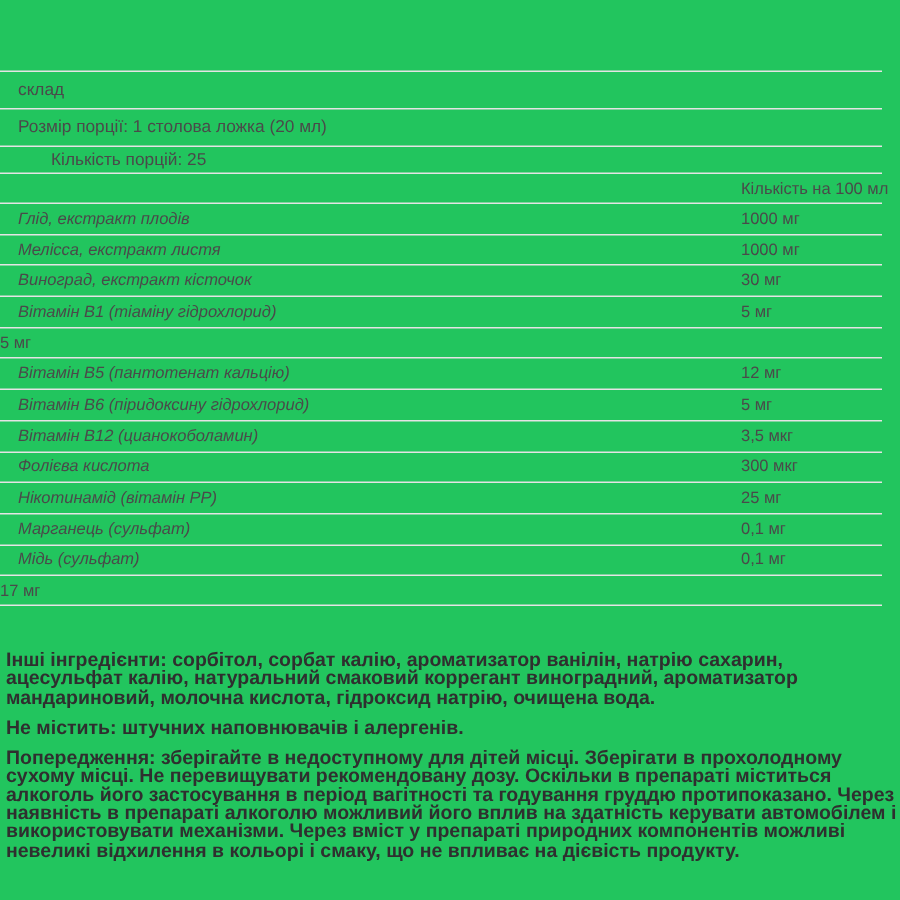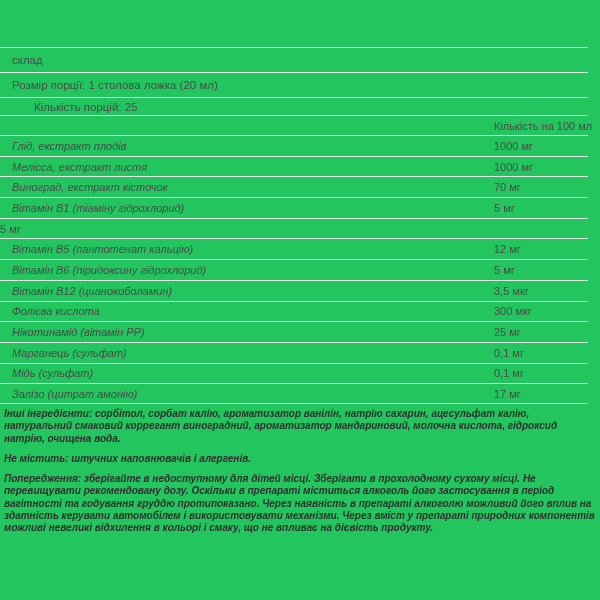--- a/index.html
+++ b/index.html
@@ -45,27 +45,26 @@
     overflow: hidden;
     font-style: italic;
   }
   .cell-amount {
     flex: 1 1 auto;
     white-space: nowrap;
   }
   .notes {
     position: absolute;
     left: 4px;
-    top: 408px;
+    top: 434px;
     width: 594px;
-    font-size: 10px;
+    font-size: 13px;
     line-height: 12.3px;
     font-weight: bold;
     color: #2f2f2f;
-    font-style: italic;
   }
   .notes p { margin: 0 0 6px 0; }
   .notes p.gap-before { margin-top: 8px; }
 </style>
 </head>
 <body>
 
 <div class="page">
 
   <div class="facts-table">
@@ -90,21 +89,21 @@
     <div class="row ing">
       <div class="cell-name">Глід, екстракт плодів</div>
       <div class="cell-amount">1000 мг</div>
     </div>
     <div class="row ing">
       <div class="cell-name">Мелісса, екстракт листя</div>
       <div class="cell-amount">1000 мг</div>
     </div>
     <div class="row ing">
       <div class="cell-name">Виноград, екстракт кісточок</div>
-      <div class="cell-amount">70 мг</div>
+      <div class="cell-amount">30 мг</div>
     </div>
     <div class="row ing">
       <div class="cell-name">Вітамін B1 (тіаміну гідрохлорид)</div>
       <div class="cell-amount">5 мг</div>
     </div>
     <div class="row ing">
       <div class="cell-amount">5 мг</div>
     </div>
     <div class="row ing">
       <div class="cell-name">Вітамін B5 (пантотенат кальцію)</div>
@@ -128,21 +127,20 @@
     </div>
     <div class="row ing">
       <div class="cell-name">Марганець (сульфат)</div>
       <div class="cell-amount">0,1 мг</div>
     </div>
     <div class="row ing">
       <div class="cell-name">Мідь (сульфат)</div>
       <div class="cell-amount">0,1 мг</div>
     </div>
     <div class="row ing last">
-      <div class="cell-name">Залізо (цитрат амонію)</div>
       <div class="cell-amount">17 мг</div>
     </div>
 
   </div>
 
   <div class="notes">
     <p>Інші інгредієнти: сорбітол, сорбат калію, ароматизатор ванілін, натрію сахарин, ацесульфат калію, натуральний смаковий коррегант виноградний, ароматизатор мандариновий, молочна кислота, гідроксид натрію, очищена вода.</p>
     <p class="gap-before">Не містить: штучних наповнювачів і алергенів.</p>
     <p class="gap-before">Попередження: зберігайте в недоступному для дітей місці. Зберігати в прохолодному сухому місці. Не перевищувати рекомендовану дозу. Оскільки в препараті міститься алкоголь його застосування в період вагітності та годування груддю протипоказано. Через наявність в препараті алкоголю можливий його вплив на здатність керувати автомобілем і використовувати механізми. Через вміст у препараті природних компонентів можливі невеликі відхилення в кольорі і смаку, що не впливає на дієвість продукту.</p>
   </div>

